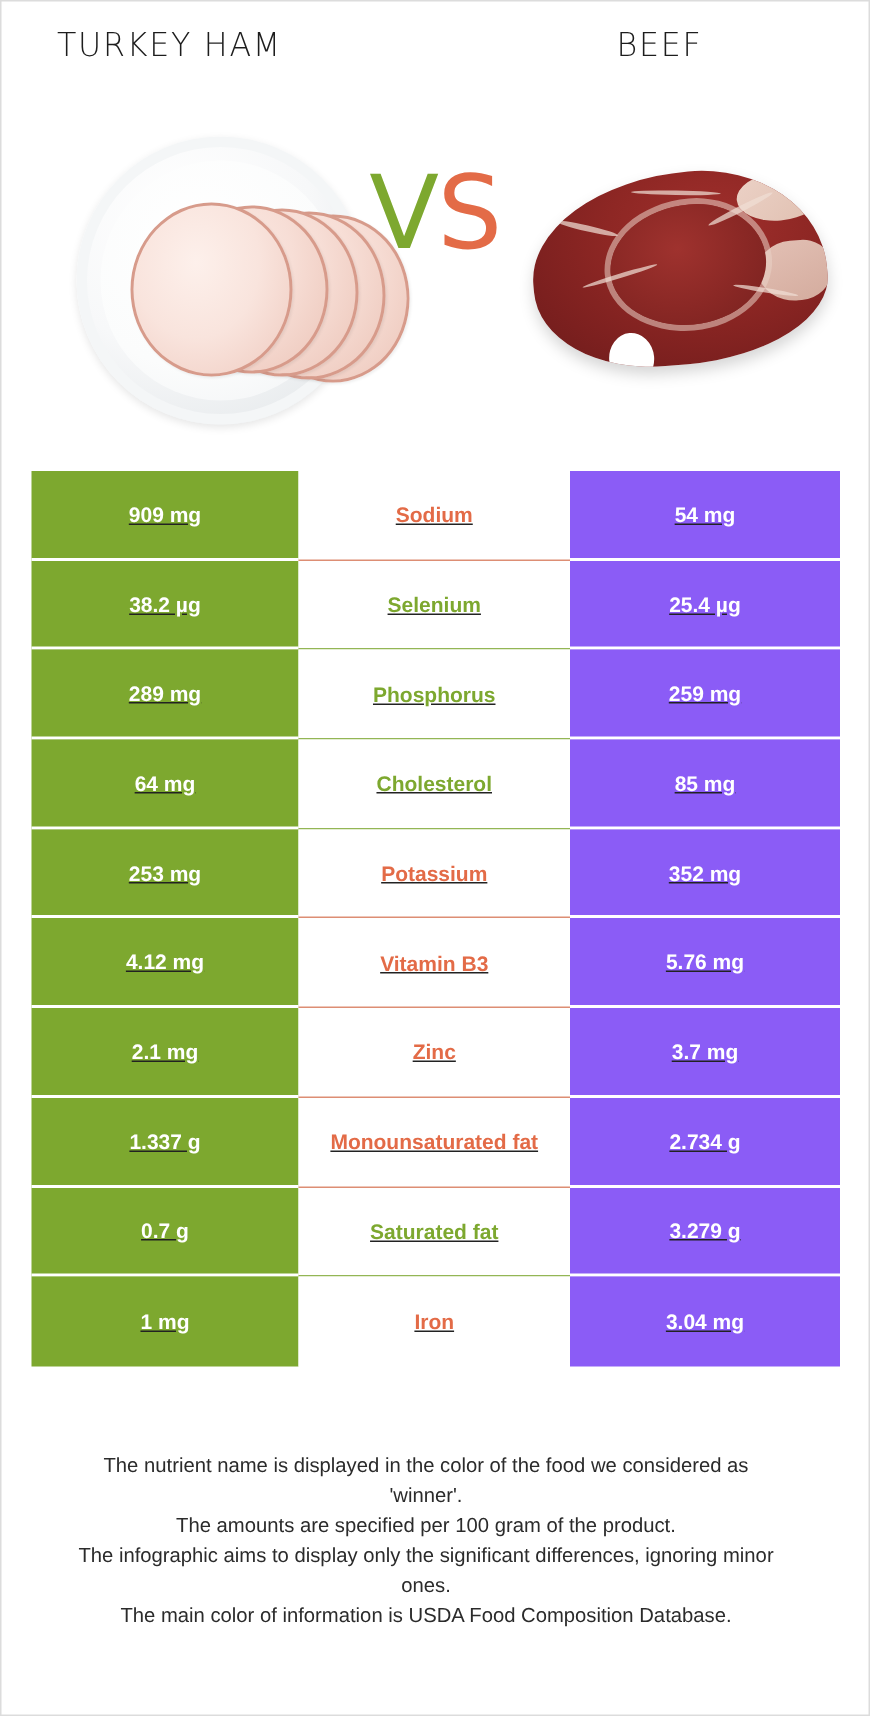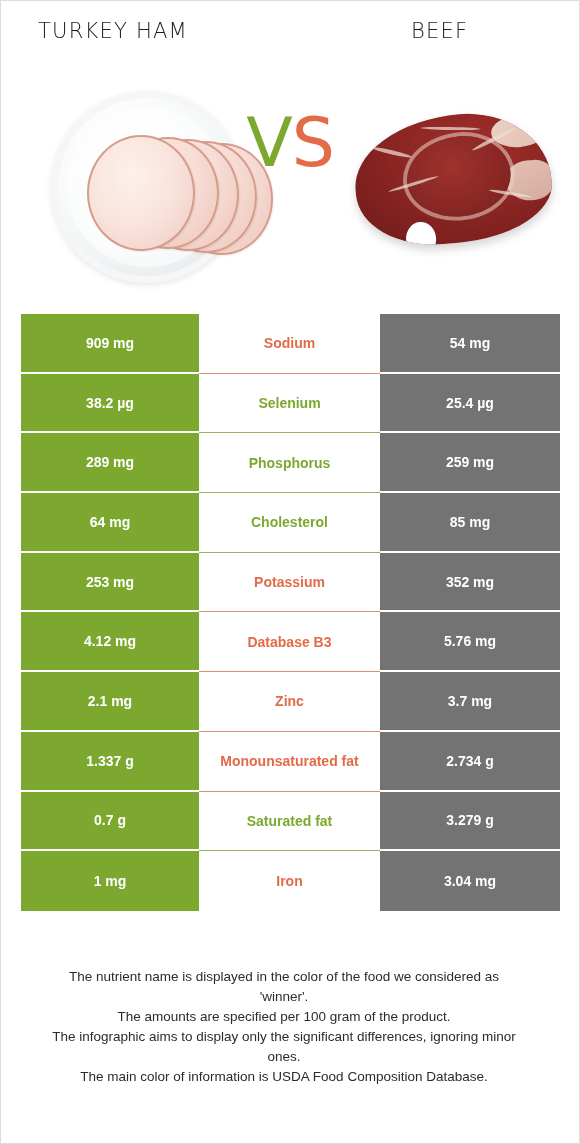--- a/index.html
+++ b/index.html
@@ -164,20 +164,21 @@
   .table {
     position: absolute;
     left: 20px;
     top: 313px;
     width: 539px;
   }
   .row {
     display: flex;
     height: 59.7px;
     align-items: stretch;
+    text-decoration: underline;
   }
   .cell {
     display: flex;
     align-items: center;
     justify-content: center;
     box-sizing: border-box;
     font-size: 14px;
   }
   .cell-left {
     width: 178px;
@@ -188,21 +189,21 @@
   }
   .cell-label {
     width: 181px;
     background: #ffffff;
     font-weight: bold;
     text-align: center;
     padding: 0 18px;
   }
   .cell-right {
     width: 180px;
-    background: #737373;
+    background: #8b5cf6;
     color: #ffffff;
     font-weight: bold;
     border-bottom: 2px solid #ffffff;
   }
   .row:last-child .cell-left,
   .row:last-child .cell-right { border-bottom: none; }
 
   .cell-label.win-left  { color: #7DA82F; border-bottom: 1px solid #93b655; }
   .cell-label.win-right { color: #E36B47; border-bottom: 1px solid #dd8e74; }
   .row:last-child .cell-label { border-bottom: none; }
@@ -288,21 +289,21 @@
   </div>
 
   <div class="row">
     <div class="cell cell-left">253 mg</div>
     <div class="cell cell-label win-right">Potassium</div>
     <div class="cell cell-right">352 mg</div>
   </div>
 
   <div class="row">
     <div class="cell cell-left">4.12 mg</div>
-    <div class="cell cell-label win-right">Database B3</div>
+    <div class="cell cell-label win-right">Vitamin B3</div>
     <div class="cell cell-right">5.76 mg</div>
   </div>
 
   <div class="row">
     <div class="cell cell-left">2.1 mg</div>
     <div class="cell cell-label win-right">Zinc</div>
     <div class="cell cell-right">3.7 mg</div>
   </div>
 
   <div class="row">

